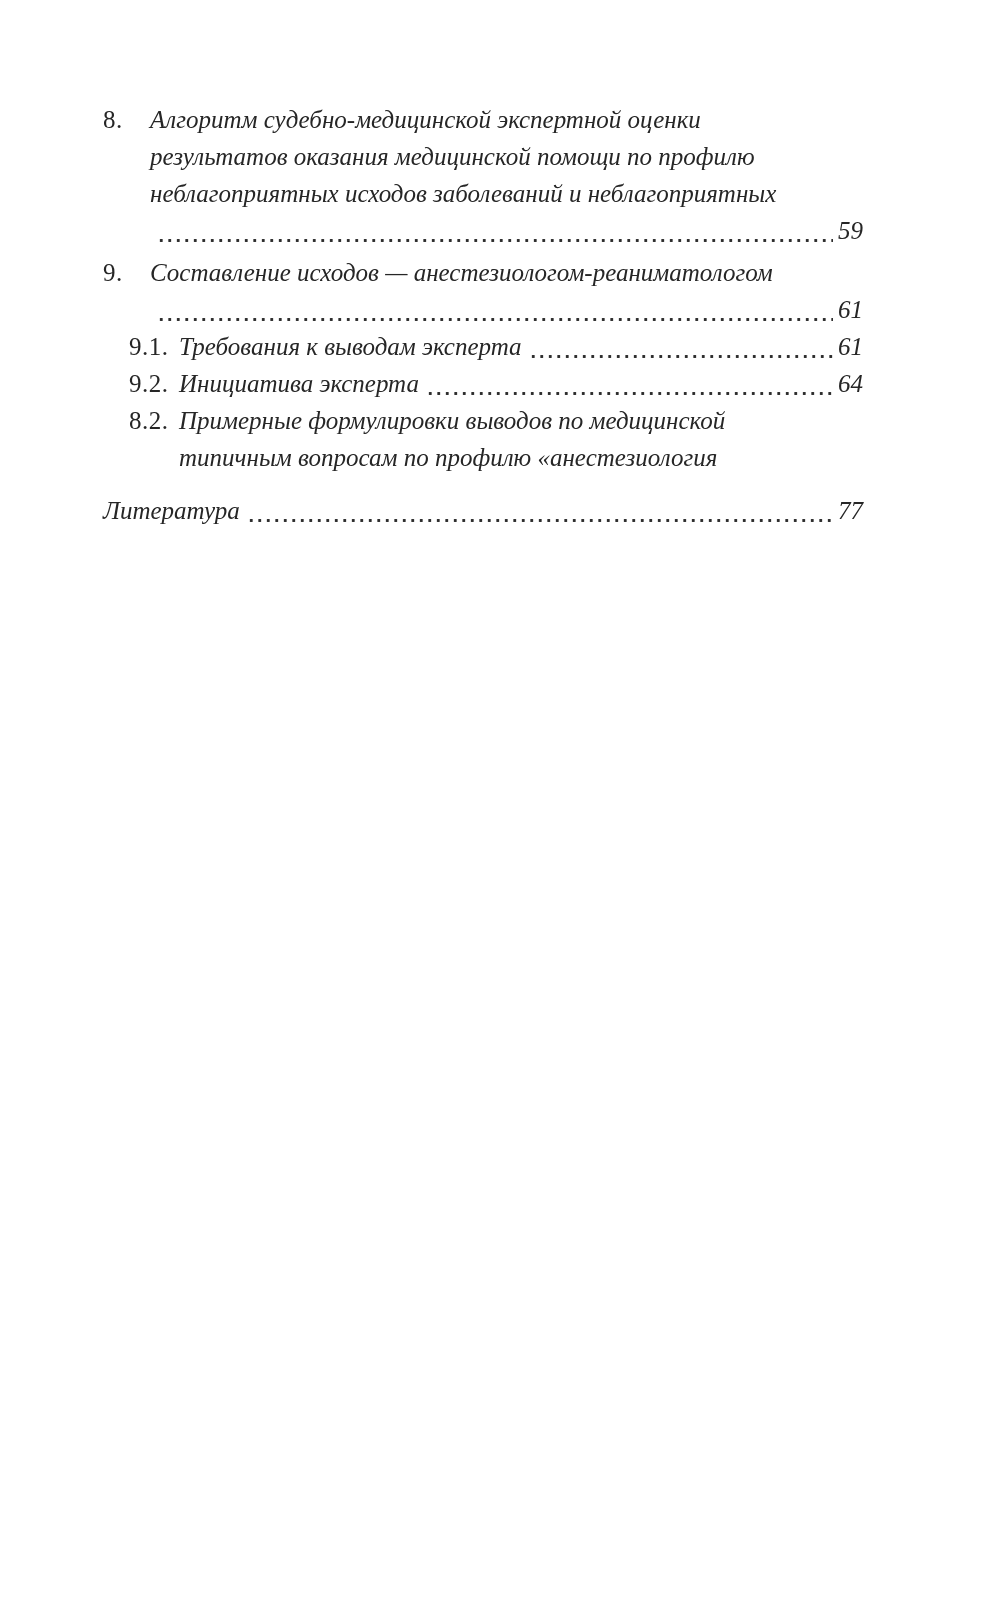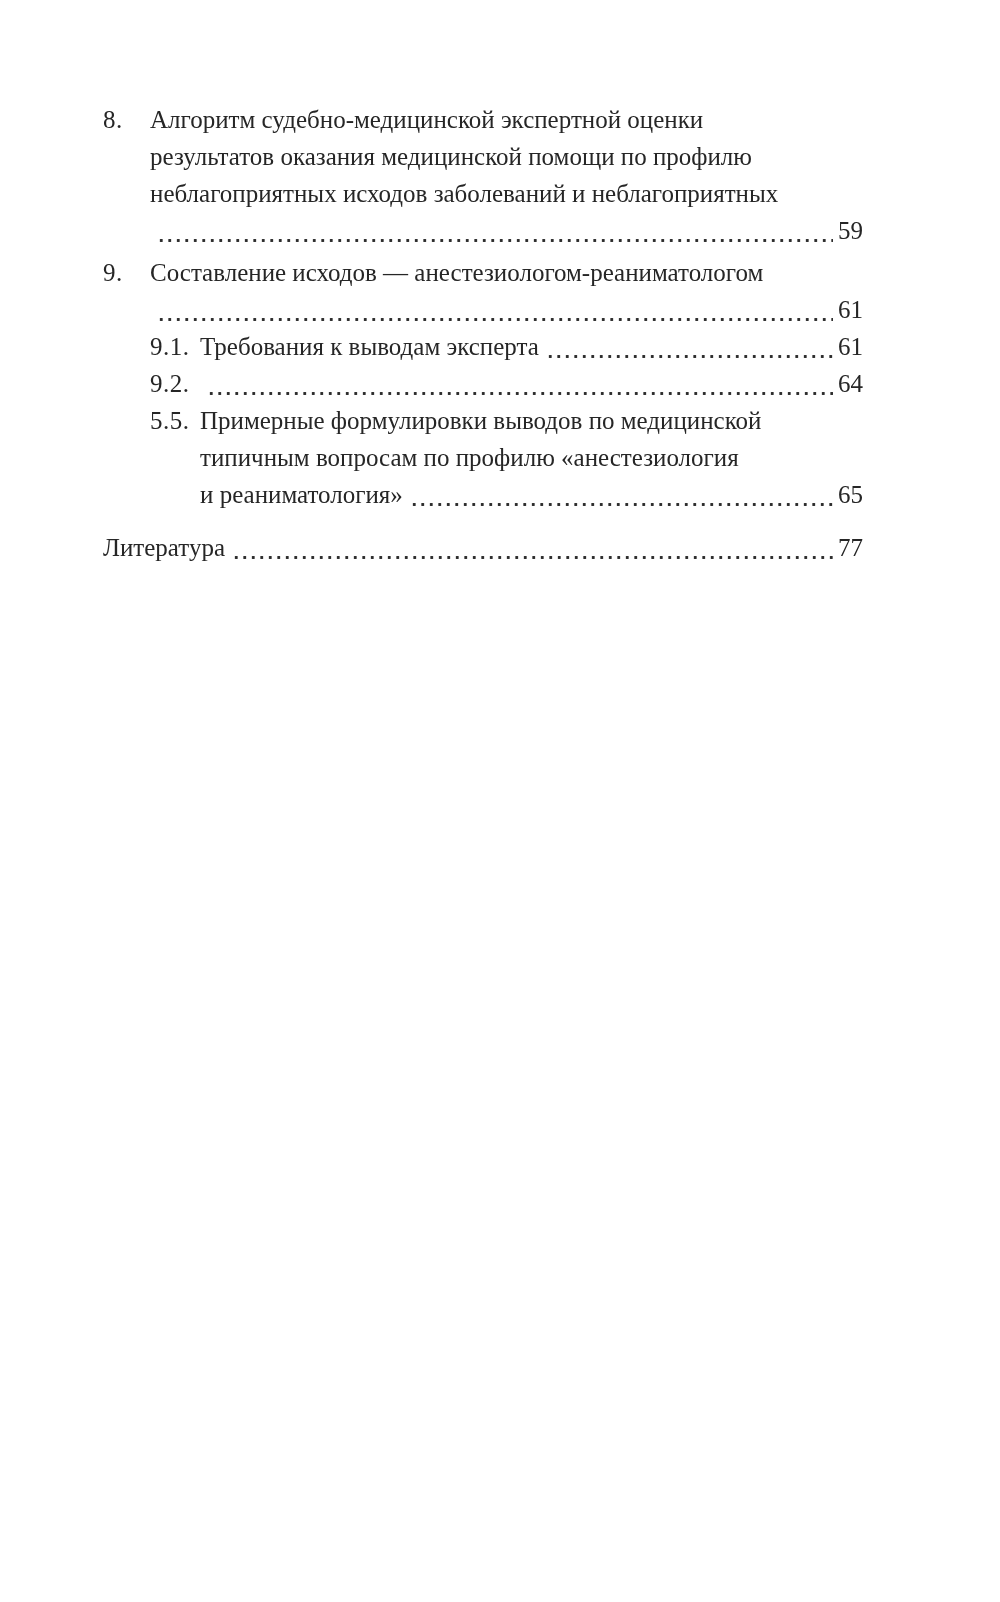--- a/index.html
+++ b/index.html
@@ -23,30 +23,30 @@
     width: 760px;
     font-size: 25px;
     line-height: 37px;
   }
   .entry {
     display: flex;
     align-items: flex-start;
   }
   .entry.level-1 { margin-top: 5px; }
   .entry.level-1:first-child { margin-top: 0; }
-  .entry.level-2 { margin-left: 47px; justify-content: center; }
+  .entry.level-2 { margin-left: 26px; justify-content: center; }
   .entry.level-0 { margin-top: 16px; }
   .num {
     flex: 0 0 auto;
     letter-spacing: 0.5px;
   }
   .entry.level-1 .num { width: 47px; }
   .entry.level-2 .num { width: 50px; }
   .body { flex: 1 1 auto; min-width: 0; }
-  .line { display: block; }
+  .line { display: block; font-style: italic; }
   .line.last { display: flex; align-items: baseline; }
   .txt { flex: 0 0 auto; white-space: nowrap; }
   .leader {
     flex: 1 1 auto;
     min-width: 14px;
     align-self: flex-end;
     height: 5px;
     margin: 0 5px 6px 7px;
     background-image: radial-gradient(circle, #2d2d2d 1.35px, rgba(0,0,0,0) 1.75px);
     background-size: 8.5px 5px;
@@ -92,35 +92,31 @@
             <span class="txt">Требования к выводам эксперта</span>
             <span class="leader"></span>
             <span class="pagenum">61</span>
           </div>
         </div>
       </div>
       <div class="entry level-2">
         <span class="num">9.2.</span>
         <div class="body">
           <div class="line last">
+            <span class="txt">Инициатива эксперта</span>
             <span class="leader"></span>
             <span class="pagenum">64</span>
           </div>
         </div>
       </div>
       <div class="entry level-2">
-        <span class="num">5.5.</span>
+        <span class="num">8.2.</span>
         <div class="body">
           <div class="line">Примерные формулировки выводов по медицинской</div>
           <div class="line">типичным вопросам по профилю «анестезиология</div>
-          <div class="line last">
-            <span class="txt">и реаниматология»</span>
-            <span class="leader"></span>
-            <span class="pagenum">65</span>
-          </div>
         </div>
       </div>
       <div class="entry level-0">
         <div class="body">
           <div class="line last">
             <span class="txt">Литература</span>
             <span class="leader"></span>
             <span class="pagenum">77</span>
           </div>
         </div>

